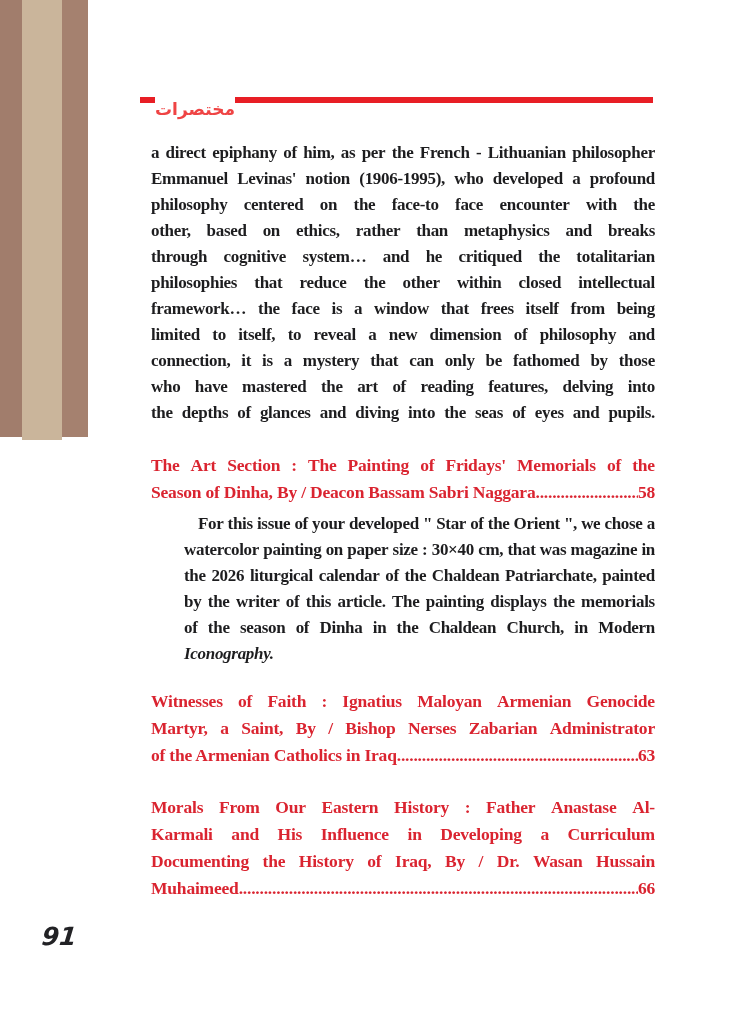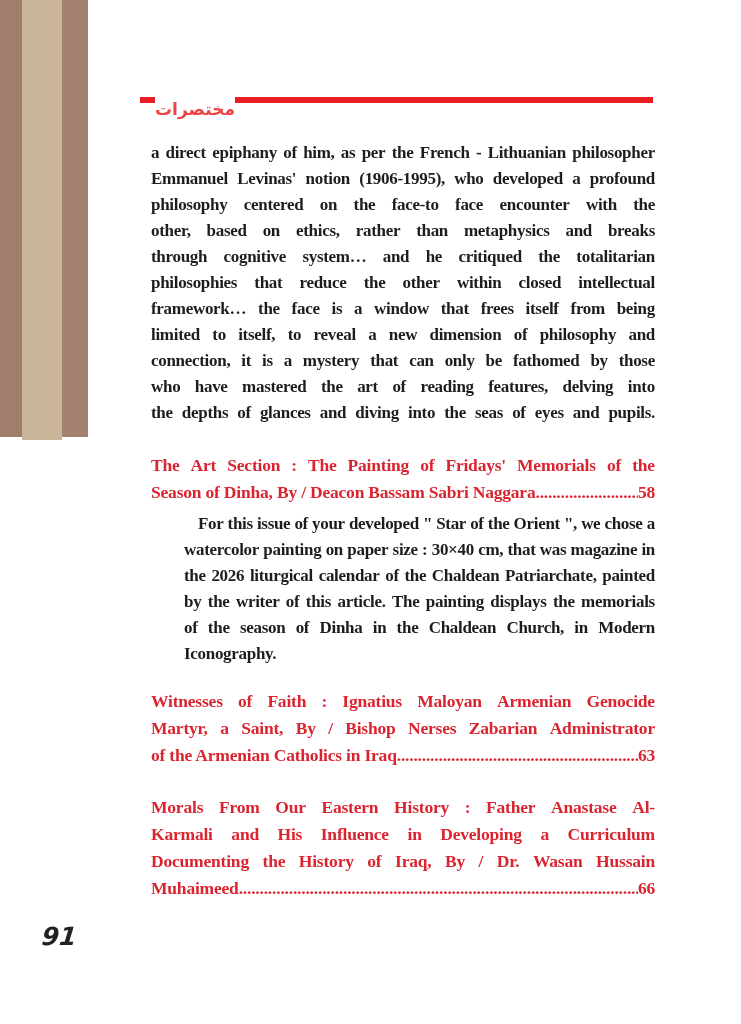--- a/index.html
+++ b/index.html
@@ -51,21 +51,21 @@
   .block:nth-child(3) { margin-top: 5px; margin-left: 33px;  } 
   .block:nth-child(4) { margin-top: 21px; } 
   .block:nth-child(5) { margin-top: 25px; } 
 
   .paragraph .line { height: 26px; line-height: 26px; font-size: 17px; }
   .heading { color: var(--red); }
   .heading .line { height: 27px; line-height: 27px; font-size: 17.5px; letter-spacing: -0.2px; }
 
   .line.just { display: flex; justify-content: space-between; white-space: nowrap; }
   .line.just span { display: inline-block; }
-  .line.plain { white-space: nowrap; }
+  .line.plain { white-space: nowrap; font-style: italic; }
 
   .line.leader { display: flex; align-items: flex-end; white-space: nowrap; }
   .line.leader .lt { flex: none; }
   .line.leader .dots { flex: 1; min-width: 0; overflow: hidden; }
   .line.leader .num { flex: none; }
 
   
   #page-number {
     position: absolute;
     left: 42px; top: 922px;

